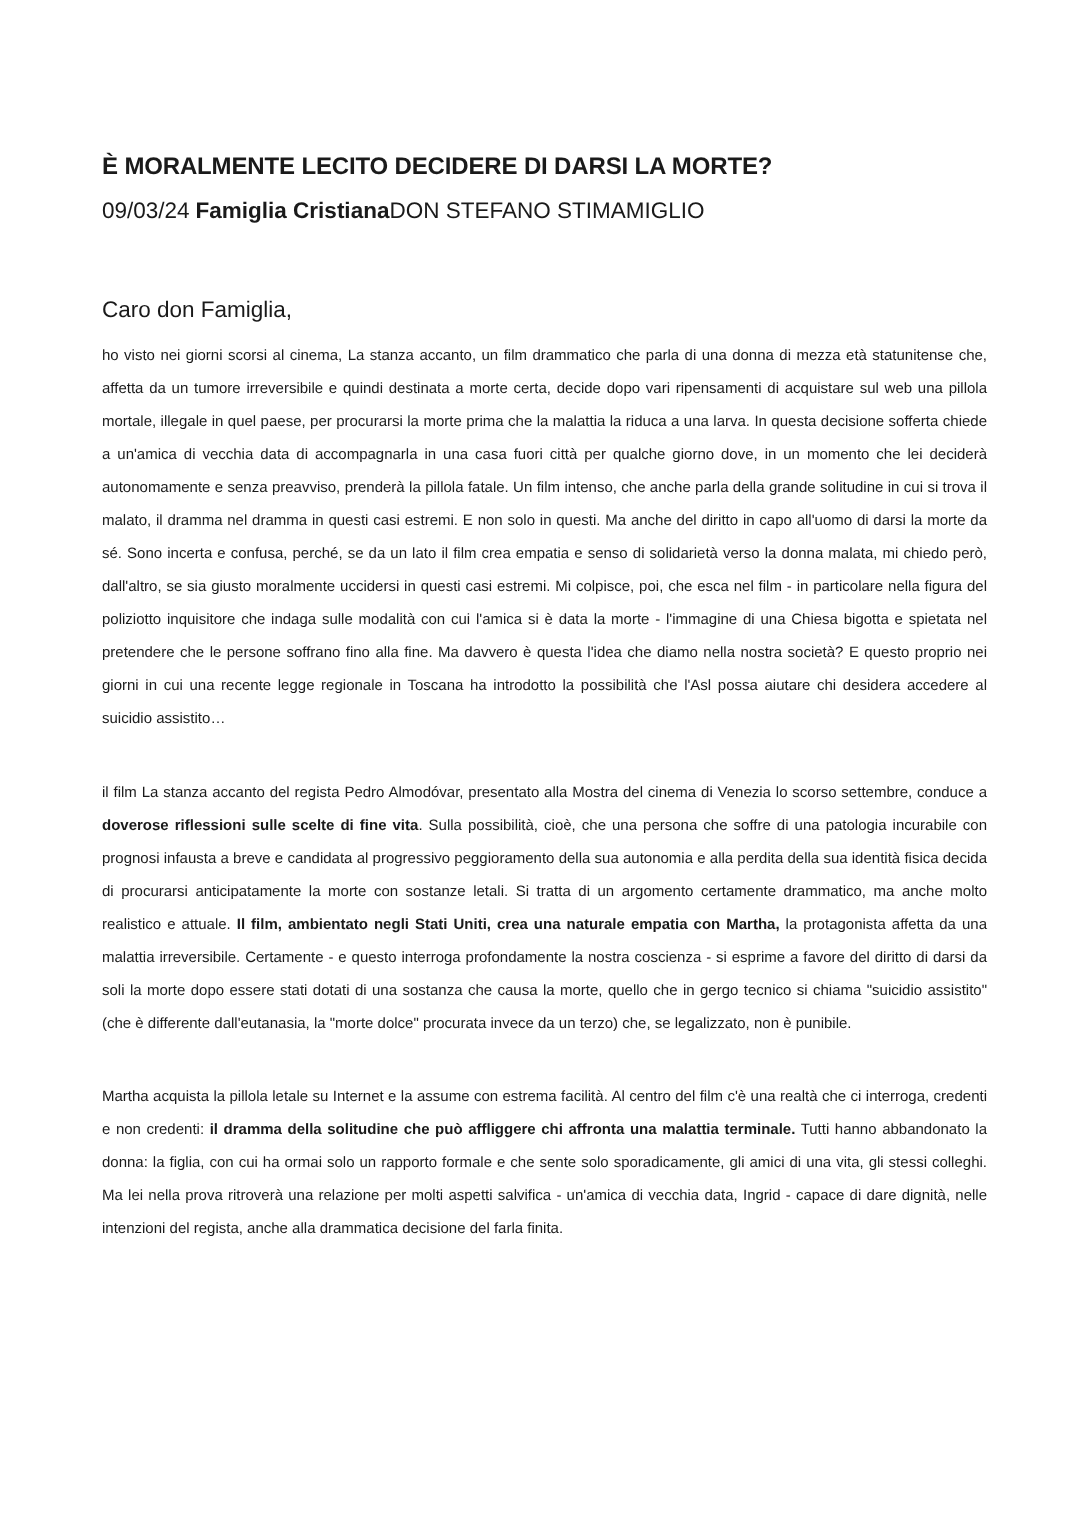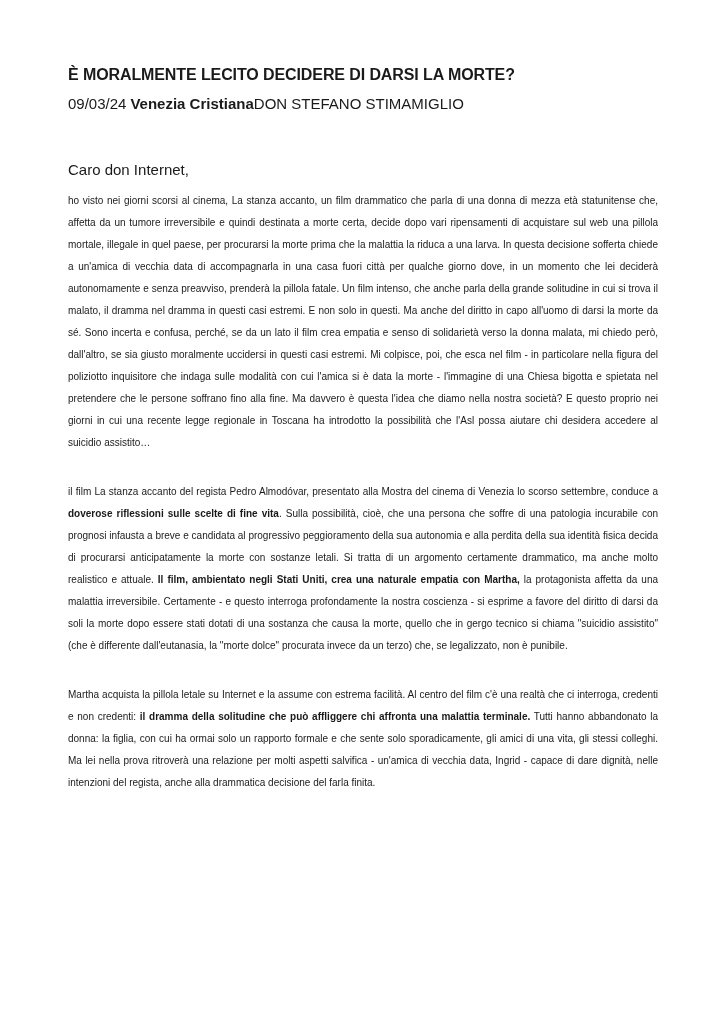--- a/index.html
+++ b/index.html
@@ -11,21 +11,21 @@
     width: 724px;
     height: 1024px;
     overflow: hidden;
     font-family: "Liberation Sans", "DejaVu Sans", sans-serif;
     color: #1a1a1a;
   }
   .page {
     box-sizing: border-box;
     width: 724px;
     height: 1024px;
-    padding: 64px 66px 0 68px;
+    padding: 101px 66px 0 68px;
     background: #ffffff;
   }
   .title {
     font-size: 16px;
     line-height: 22px;
     font-weight: bold;
     letter-spacing: -0.1px;
     margin: 0 0 7px 0;
   }
   .byline {
@@ -56,24 +56,24 @@
   }
 </style>
 </head>
 <body>
 
 <div class="page">
 
   <h1 class="title">È MORALMENTE LECITO DECIDERE DI DARSI LA MORTE?</h1>
 
   <p class="byline">
-    <span>09/03/24</span><span class="pub">Venezia Cristiana</span><span class="author">DON STEFANO STIMAMIGLIO</span>
+    <span>09/03/24</span><span class="pub">Famiglia Cristiana</span><span class="author">DON STEFANO STIMAMIGLIO</span>
   </p>
 
-  <p class="salutation">Caro don Internet,</p>
+  <p class="salutation">Caro don Famiglia,</p>
 
   <p class="body"><span>ho visto nei giorni scorsi al cinema, La stanza accanto, un film drammatico che parla di una donna di mezza età statunitense che, affetta da un tumore irreversibile e quindi destinata a morte certa, decide dopo vari ripensamenti di acquistare sul web una pillola mortale, illegale in quel paese, per procurarsi la morte prima che la malattia la riduca a una larva. In questa decisione sofferta chiede a un'amica di vecchia data di accompagnarla in una casa fuori città per qualche giorno dove, in un momento che lei deciderà autonomamente e senza preavviso, prenderà la pillola fatale. Un film intenso, che anche parla della grande solitudine in cui si trova il malato, il dramma nel dramma in questi casi estremi. E non solo in questi. Ma anche del diritto in capo all'uomo di darsi la morte da sé. Sono incerta e confusa, perché, se da un lato il film crea empatia e senso di solidarietà verso la donna malata, mi chiedo però, dall'altro, se sia giusto moralmente uccidersi in questi casi estremi. Mi colpisce, poi, che esca nel film - in particolare nella figura del poliziotto inquisitore che indaga sulle modalità con cui l'amica si è data la morte - l'immagine di una Chiesa bigotta e spietata nel pretendere che le persone soffrano fino alla fine. Ma davvero è questa l'idea che diamo nella nostra società? E questo proprio nei giorni in cui una recente legge regionale in Toscana ha introdotto la possibilità che l'Asl possa aiutare chi desidera accedere al suicidio assistito…</span></p>
 
 
   <p class="body"><span>il film La stanza accanto del regista Pedro Almodóvar, presentato alla Mostra del cinema di Venezia lo scorso settembre, conduce a </span><span class="bold">doverose riflessioni sulle scelte di fine vita</span><span>. Sulla possibilità, cioè, che una persona che soffre di una patologia incurabile con prognosi infausta a breve e candidata al progressivo peggioramento della sua autonomia e alla perdita della sua identità fisica decida di procurarsi anticipatamente la morte con sostanze letali. Si tratta di un argomento certamente drammatico, ma anche molto realistico e attuale. </span><span class="bold">Il film, ambientato negli Stati Uniti, crea una naturale empatia con Martha,</span><span> la protagonista affetta da una malattia irreversibile. Certamente - e questo interroga profondamente la nostra coscienza - si esprime a favore del diritto di darsi da soli la morte dopo essere stati dotati di una sostanza che causa la morte, quello che in gergo tecnico si chiama "suicidio assistito" (che è differente dall'eutanasia, la "morte dolce" procurata invece da un terzo) che, se legalizzato, non è punibile.</span></p>
 
   <p class="body"><span>Martha acquista la pillola letale su Internet e la assume con estrema facilità. Al centro del film c'è una realtà che ci interroga, credenti e non credenti: </span><span class="bold">il dramma della solitudine che può affliggere chi affronta una malattia terminale.</span><span> Tutti hanno abbandonato la donna: la figlia, con cui ha ormai solo un rapporto formale e che sente solo sporadicamente, gli amici di una vita, gli stessi colleghi. Ma lei nella prova ritroverà una relazione per molti aspetti salvifica - un'amica di vecchia data, Ingrid - capace di dare dignità, nelle intenzioni del regista, anche alla drammatica decisione del farla finita.</span></p>
 
 </div>
 

